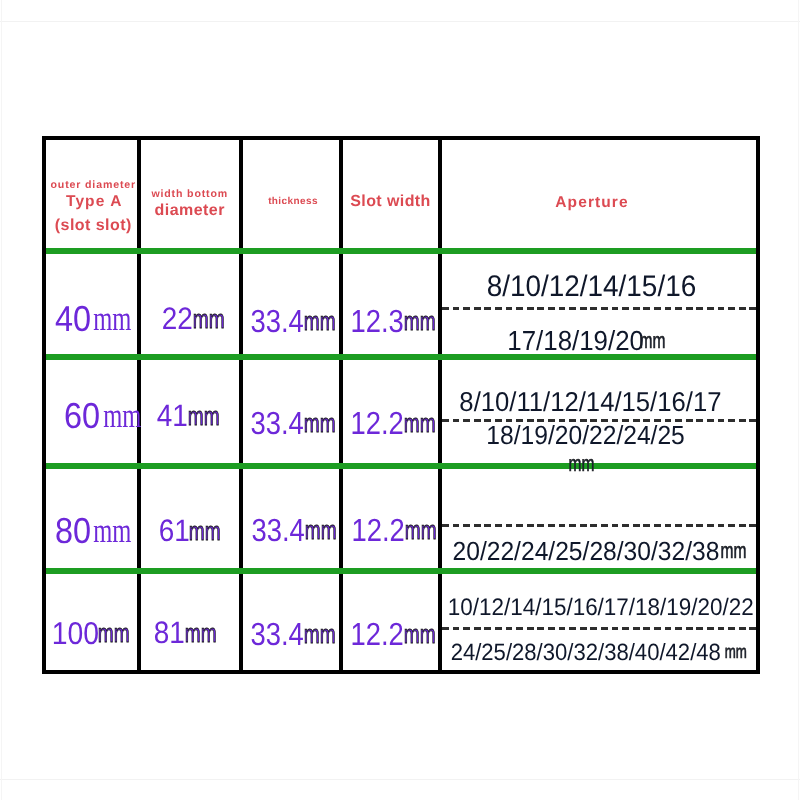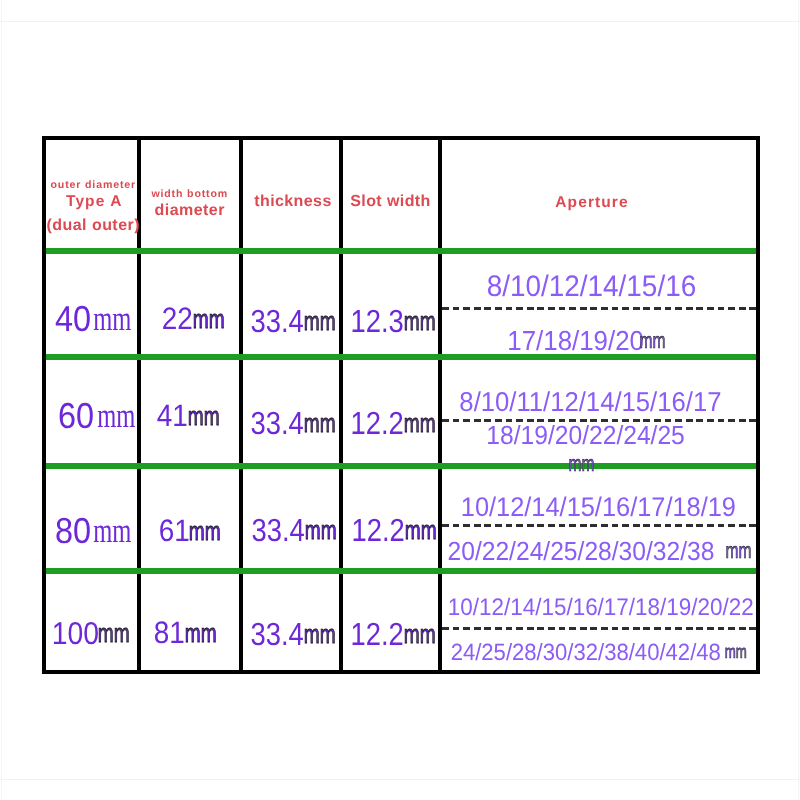--- a/index.html
+++ b/index.html
@@ -61,41 +61,41 @@
     font-weight: bold;
     text-align: center;
     flex-direction: column;
     justify-content: center;
     line-height: 21px;
   }
   .hdr span      { white-space: nowrap; display: block; }
   .hdr .l-small  { font-size: 10.6px; letter-spacing: 0.85px; }
   .hdr .l-med    { font-size: 16px; letter-spacing: 0.45px; }
   .hdr .l-large  { font-size: 15.5px; letter-spacing: 1.1px; }
-  .hdr .l-thick  { font-size: 16px;   letter-spacing: 0.4px; }
+  .hdr .l-thick  { font-size: 10px;   letter-spacing: 0.4px; }
   .hdr .l-slot   { font-size: 16px;   letter-spacing: 0.4px; }
   .hdr .l-ap     { font-size: 15.5px; letter-spacing: 1.1px; }
 
   .val { color: #6d28d9; white-space: nowrap; font-weight: normal; }
   .val .num, .val .unit { display: inline-block; }
   .num { transform: scaleX(0.90); transform-origin: center bottom; }
   .unit { transform: scaleX(0.735); transform-origin: center bottom; }
 
   .n-lg { font-size: 36px; }
   .u-lg { font-family: "Liberation Serif", serif; font-size: 35px; transform: scaleX(0.70);
           margin-left: -7.5px; margin-right: -9.5px; }
   .n-md { font-size: 31px; }
   .u-md { font-size: 26px; margin-left: -8px; margin-right: -5px; -webkit-text-stroke: 0.8px #141414; }
   .n-th { font-size: 32px; }
   .val .n-th { transform: scaleX(0.855); }
   .u-th { font-size: 26px; margin-left: -10px; margin-right: -3px; -webkit-text-stroke: 0.8px #141414; }
   .n-sm { font-size: 31.5px; }
   .u-sm { font-size: 26px; margin-left: -9px; margin-right: -4px; -webkit-text-stroke: 0.8px #141414; }
 
-  .ap { color: #8b5cf6; white-space: nowrap; }
+  .ap { color: #0f172a; white-space: nowrap; }
   .ap .num { display: inline-block; transform: scaleX(0.94); transform-origin: center bottom; }
   .ap .unit { display: inline-block; transform: scaleX(0.70); transform-origin: center bottom; }
   .a-r1t { font-size: 29.7px; }
   .a-r1b { font-size: 27.5px; }
   .a-r2t { font-size: 27.3px; }
   .a-r2b { font-size: 26.2px; }
   .a-r3t { font-size: 27.0px; }
   .a-r3b { font-size: 26.2px; }
   .a-r4t { font-size: 23.9px; }
   .a-r4b { font-size: 23.5px; }
@@ -131,21 +131,21 @@
 
     <div class="frame"></div>
 
     <div class="cell hdr" style="left:6px;  top:40px;  width:90.5px;  height:18px;">
       <span class="l-small">outer diameter</span>
     </div>
     <div class="cell hdr" style="left:7px;  top:54.5px;  width:90.5px;  height:22px;">
       <span class="l-large">Type A</span>
     </div>
     <div class="cell hdr" style="left:6px;  top:78px;  width:90.5px;  height:22px;">
-      <span class="l-med">(dual outer)</span>
+      <span class="l-med">(slot slot)</span>
     </div>
 
     <div class="cell hdr" style="left:98.5px; top:49px; width:98.5px; height:18px;">
       <span class="l-small">width bottom</span>
     </div>
     <div class="cell hdr" style="left:98.5px; top:63px; width:98.5px; height:22px;">
       <span class="l-med">diameter</span>
     </div>
 
     <div class="cell hdr" style="left:203px; top:54px; width:96px; height:22px;">
@@ -177,21 +177,21 @@
         <span class="unit u-th">mm</span>
     </div>
     <div class="cell ap" style="left:392.5px; top:134.5px; width:314px; height:32px;">
       <span class="num a-r1t">8/10/12/14/15/16</span>
     </div>
     <div class="cell ap" style="left:386.0px; top:188.8px; width:314px; height:32px;">
       <span class="num a-r1b">17/18/19/20</span>
         <span class="unit a-unit">mm</span>
     </div>
 
-    <div class="cell val" style="left:0;   top:263px; width:106px; height:34px;">
+    <div class="cell val" style="left:6px;   top:263px; width:106px; height:34px;">
       <span class="num n-lg">60</span>
         <span class="unit u-lg">mm</span>
     </div>
     <div class="cell val" style="left:96.5px; top:263px; width:98.5px; height:34px;">
       <span class="num n-md">41</span>
         <span class="unit u-md">mm</span>
     </div>
     <div class="cell val" style="left:202.5px;  top:270px; width:96px; height:34px;">
       <span class="num n-th">33.4</span>
         <span class="unit u-th">mm</span>
@@ -217,24 +217,21 @@
         <span class="unit u-md">mm</span>
     </div>
     <div class="cell val" style="left:203.5px;  top:377px; width:96px; height:34px;">
       <span class="num n-th">33.4</span>
         <span class="unit u-th">mm</span>
     </div>
     <div class="cell val" style="left:303.5px;  top:377px; width:95px; height:34px;">
       <span class="num n-th">12.2</span>
         <span class="unit u-th">mm</span>
     </div>
-    <div class="cell ap" style="left:399.5px; top:355.5px; width:314px; height:32px;">
-      <span class="num a-r3t">10/12/14/15/16/17/18/19</span>
-    </div>
-    <div class="cell ap" style="left:397.0px; top:399.2px; width:314px; height:32px;justify-content:space-between;">
+    <div class="cell ap" style="left:397.0px; top:399.2px; width:314px; height:32px;">
       <span class="num a-r3b">20/22/24/25/28/30/32/38</span>
         <span class="unit a-unit">mm</span>
     </div>
 
     <div class="cell val" style="left:3px;   top:480px; width:90.5px; height:34px;">
       <span class="num n-sm">100</span>
         <span class="unit u-sm">mm</span>
     </div>
     <div class="cell val" style="left:93.5px; top:480px; width:98.5px; height:34px;">
       <span class="num n-md">81</span>

